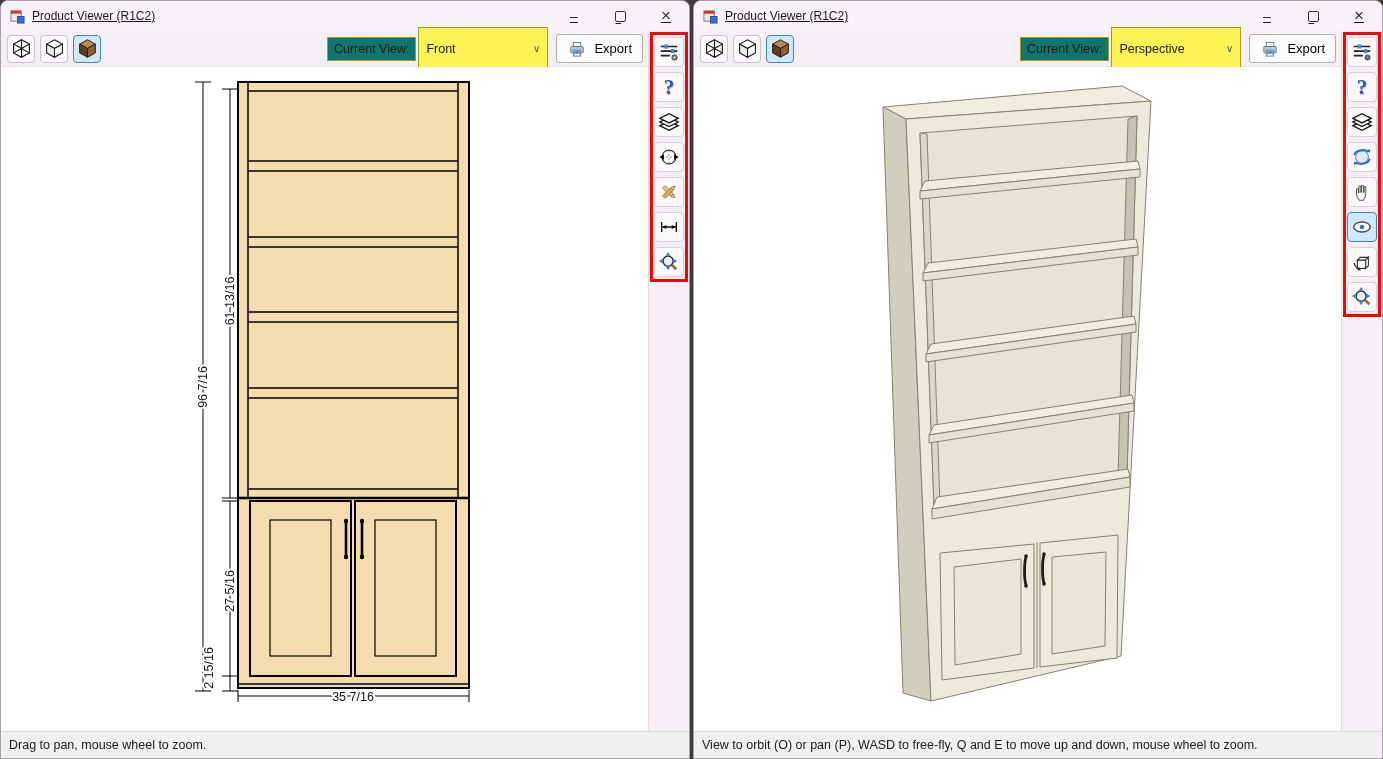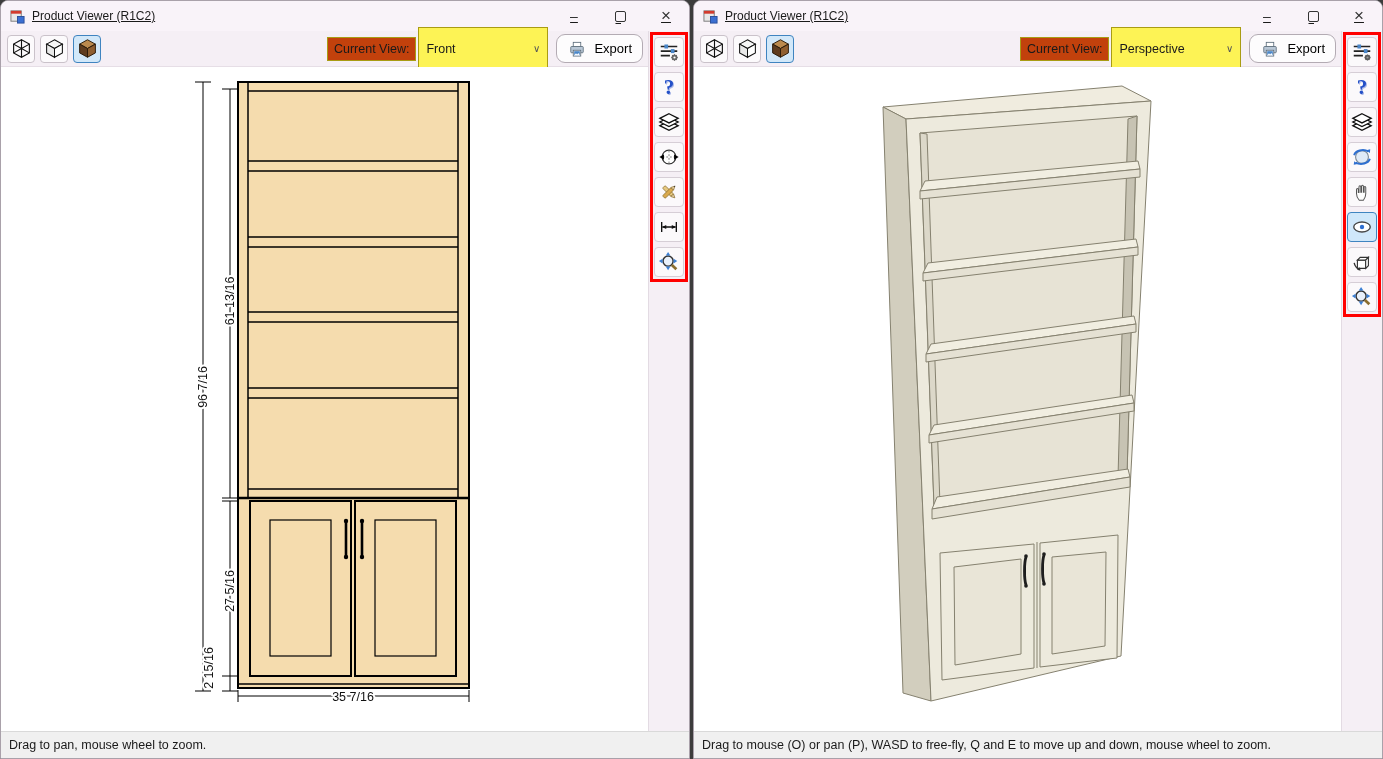--- a/index.html
+++ b/index.html
@@ -18,25 +18,25 @@
   .ctrl.max span{font-size:11px;border:1px solid #333;width:9px;height:9px;display:block;border-radius:2px;color:transparent;}
 
   
   .main{flex:1;position:relative;background:#fff;}
   .toolbar{position:absolute;top:0;left:0;right:40px;height:36px;background:#f5eff5;
            border-bottom:1px solid #e6dee6;display:flex;align-items:center;padding:0 6px;box-sizing:border-box;}
   .cube-btn{width:28px;height:28px;border:1px solid #cac2ca;background:#fcfafc;border-radius:4px;
             display:flex;align-items:center;justify-content:center;margin-right:5px;box-sizing:border-box;}
   .cube-btn.selected{background:#d2e8f9;border:1.5px solid #3f84c0;}
   .tb-spacer{flex:1;}
-  .cv-label{background:#c2410c;border:1px solid #a99c13;padding:4px 6px;font-size:12.5px;}
+  .cv-label{background:#0f766e;border:1px solid #a99c13;padding:4px 6px;font-size:12.5px;}
   .cv-combo{background:#fdf355;border:1px solid #a99c13;width:130px;height:43px;margin-left:2px;
             display:flex;align-items:center;padding:0 7px;font-size:12.5px;box-sizing:border-box;}
   .cv-combo .chev{margin-left:auto;font-size:10px;color:#555;}
-  .export-btn{margin-left:8px;height:29px;border:1px solid #b3abb3;background:#fdfcfd;border-radius:9px;
+  .export-btn{margin-left:8px;height:29px;border:1px solid #b3abb3;background:#fdfcfd;border-radius:3px;
               display:flex;align-items:center;gap:7px;padding:0 10px;font-size:13px;}
 
   .canvas{position:absolute;top:36px;left:0;right:40px;bottom:0;background:#fff;overflow:hidden;text-align:center;}
 
   
   .toolstrip{position:absolute;top:0;right:0;width:40px;bottom:0;background:#f5eff5;border-left:1px solid #e3dbe3;}
   .tool-stack{position:absolute;top:1px;left:1px;width:32px;border:3px solid #f00;
               display:flex;flex-direction:column;align-items:center;gap:5px;padding:2px 0;}
   .tool-btn{width:30px;height:30px;border:1px solid #d6ced6;background:#fbf9fb;border-radius:4px;
             display:flex;align-items:center;justify-content:center;box-sizing:border-box;flex:0 0 auto;}
@@ -425,15 +425,15 @@
             <polygon points="11,21 8.5,17 13.5,17" fill="#3b7fd4"></polygon>
             <polygon points="1,11 5,8.5 5,13.5" fill="#3b7fd4"></polygon>
             <polygon points="21,11 17,8.5 17,13.5" fill="#3b7fd4"></polygon>
           </svg>
         </div>
       </div>
     </div>
   </div>
 
   <div class="statusbar">
-    <span>Drag to mouse (O) or pan (P), WASD to free-fly, Q and E to move up and down, mouse wheel to zoom.</span>
+    <span>View to orbit (O) or pan (P), WASD to free-fly, Q and E to move up and down, mouse wheel to zoom.</span>
   </div>
 </div>
 
 </body></html>

